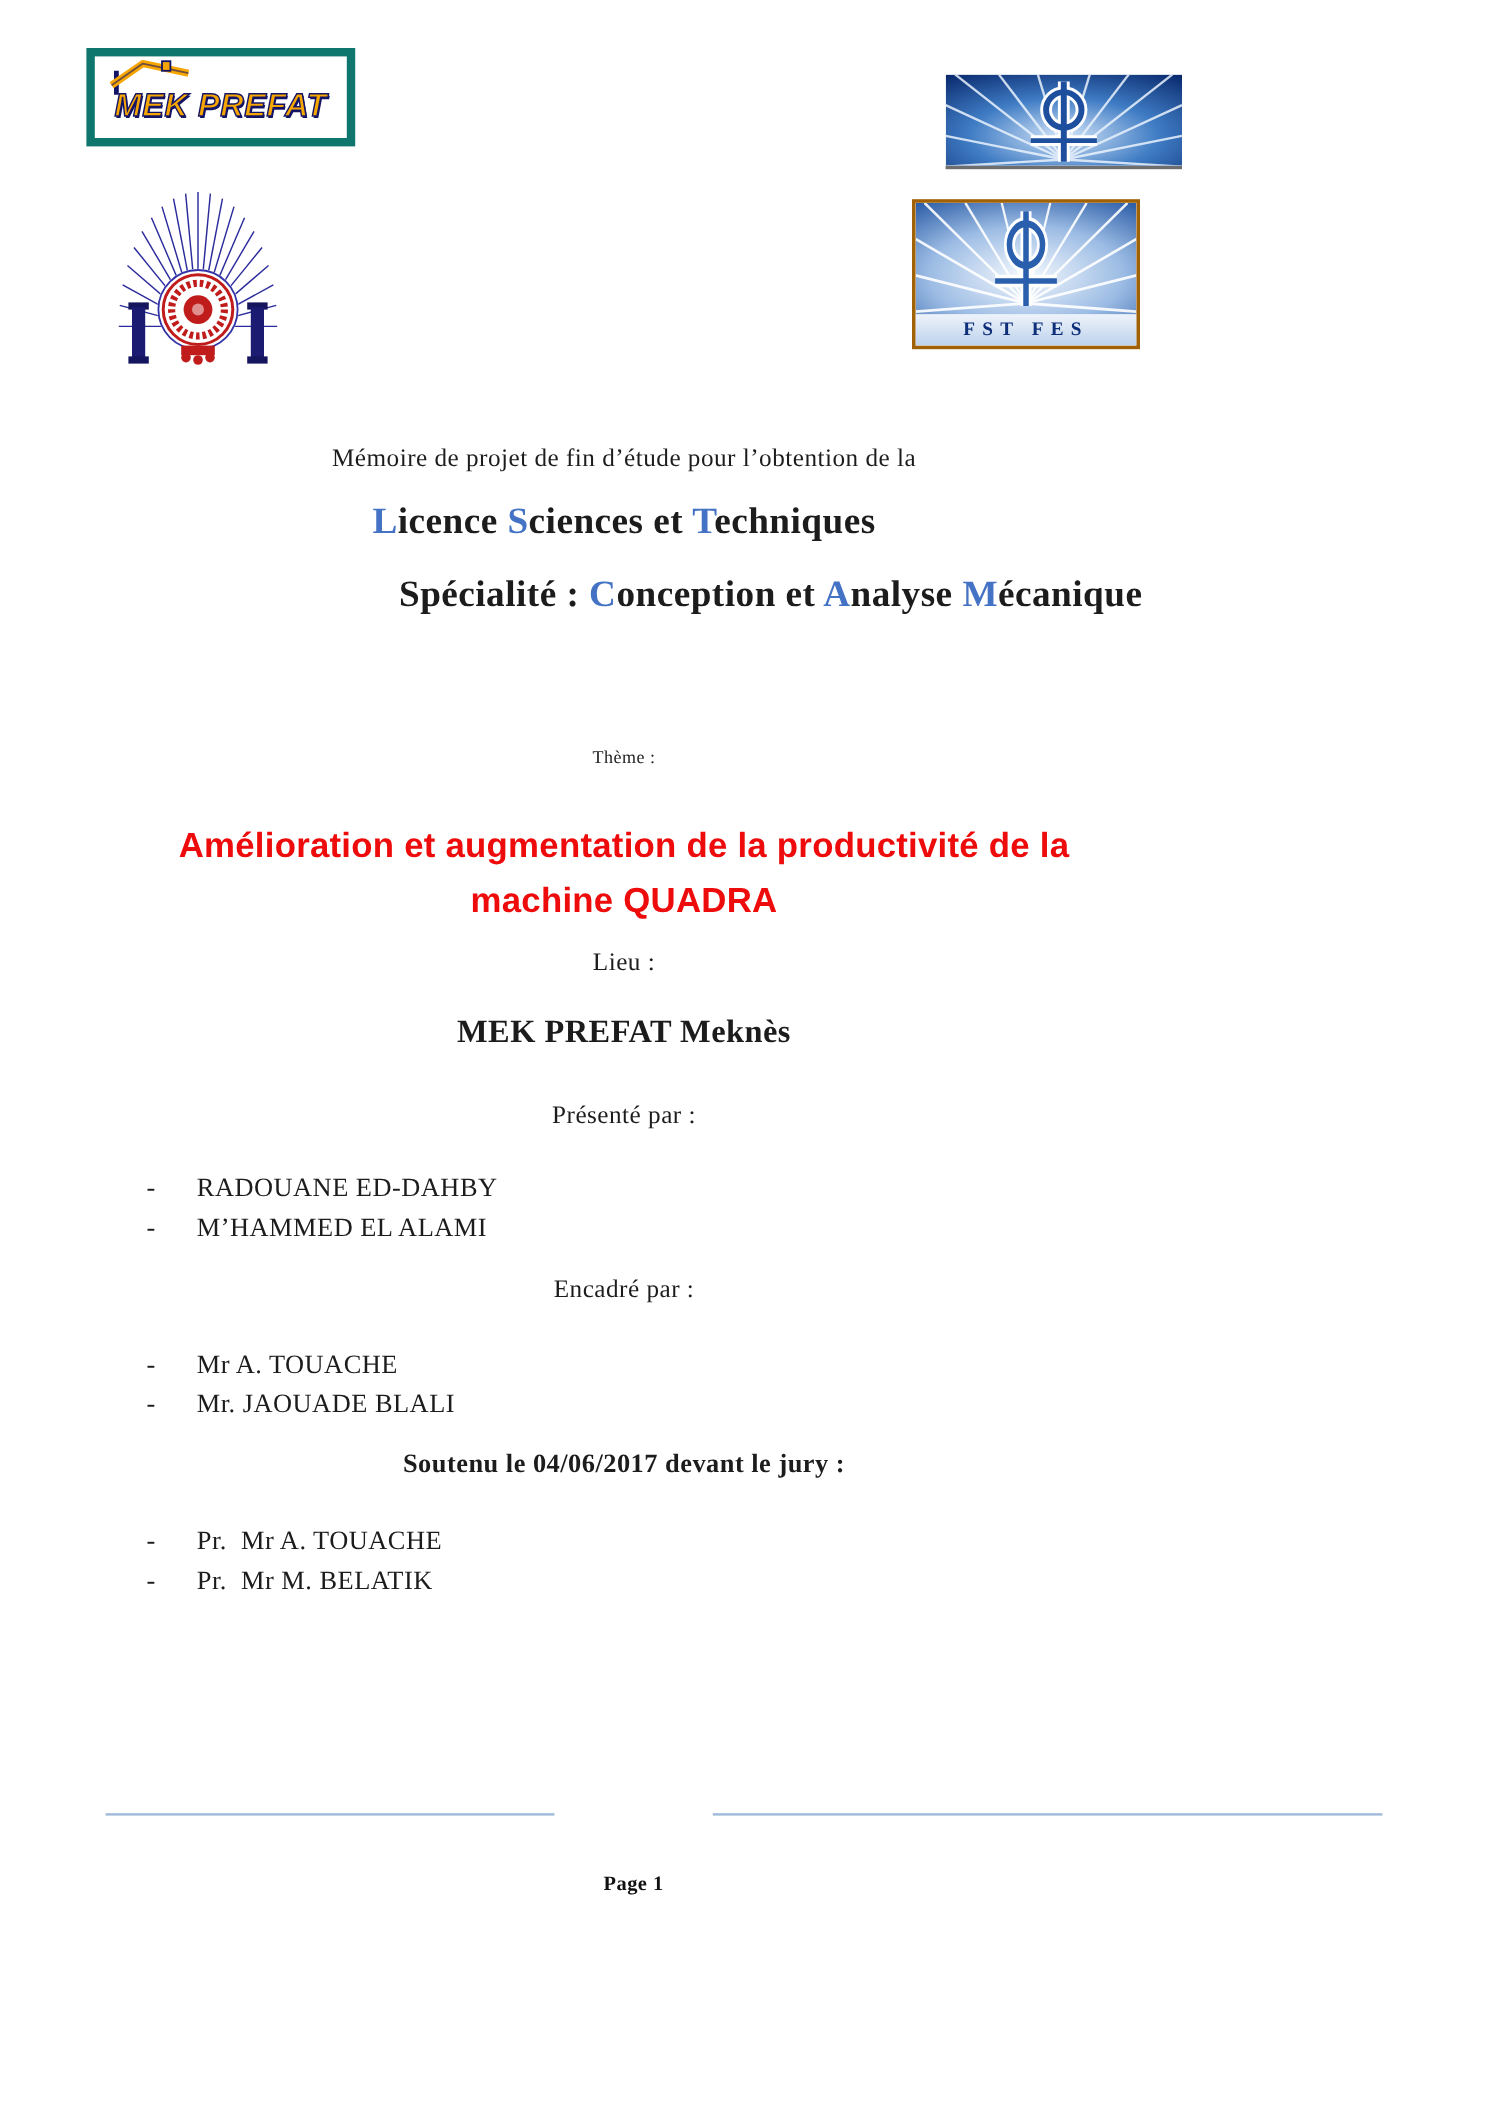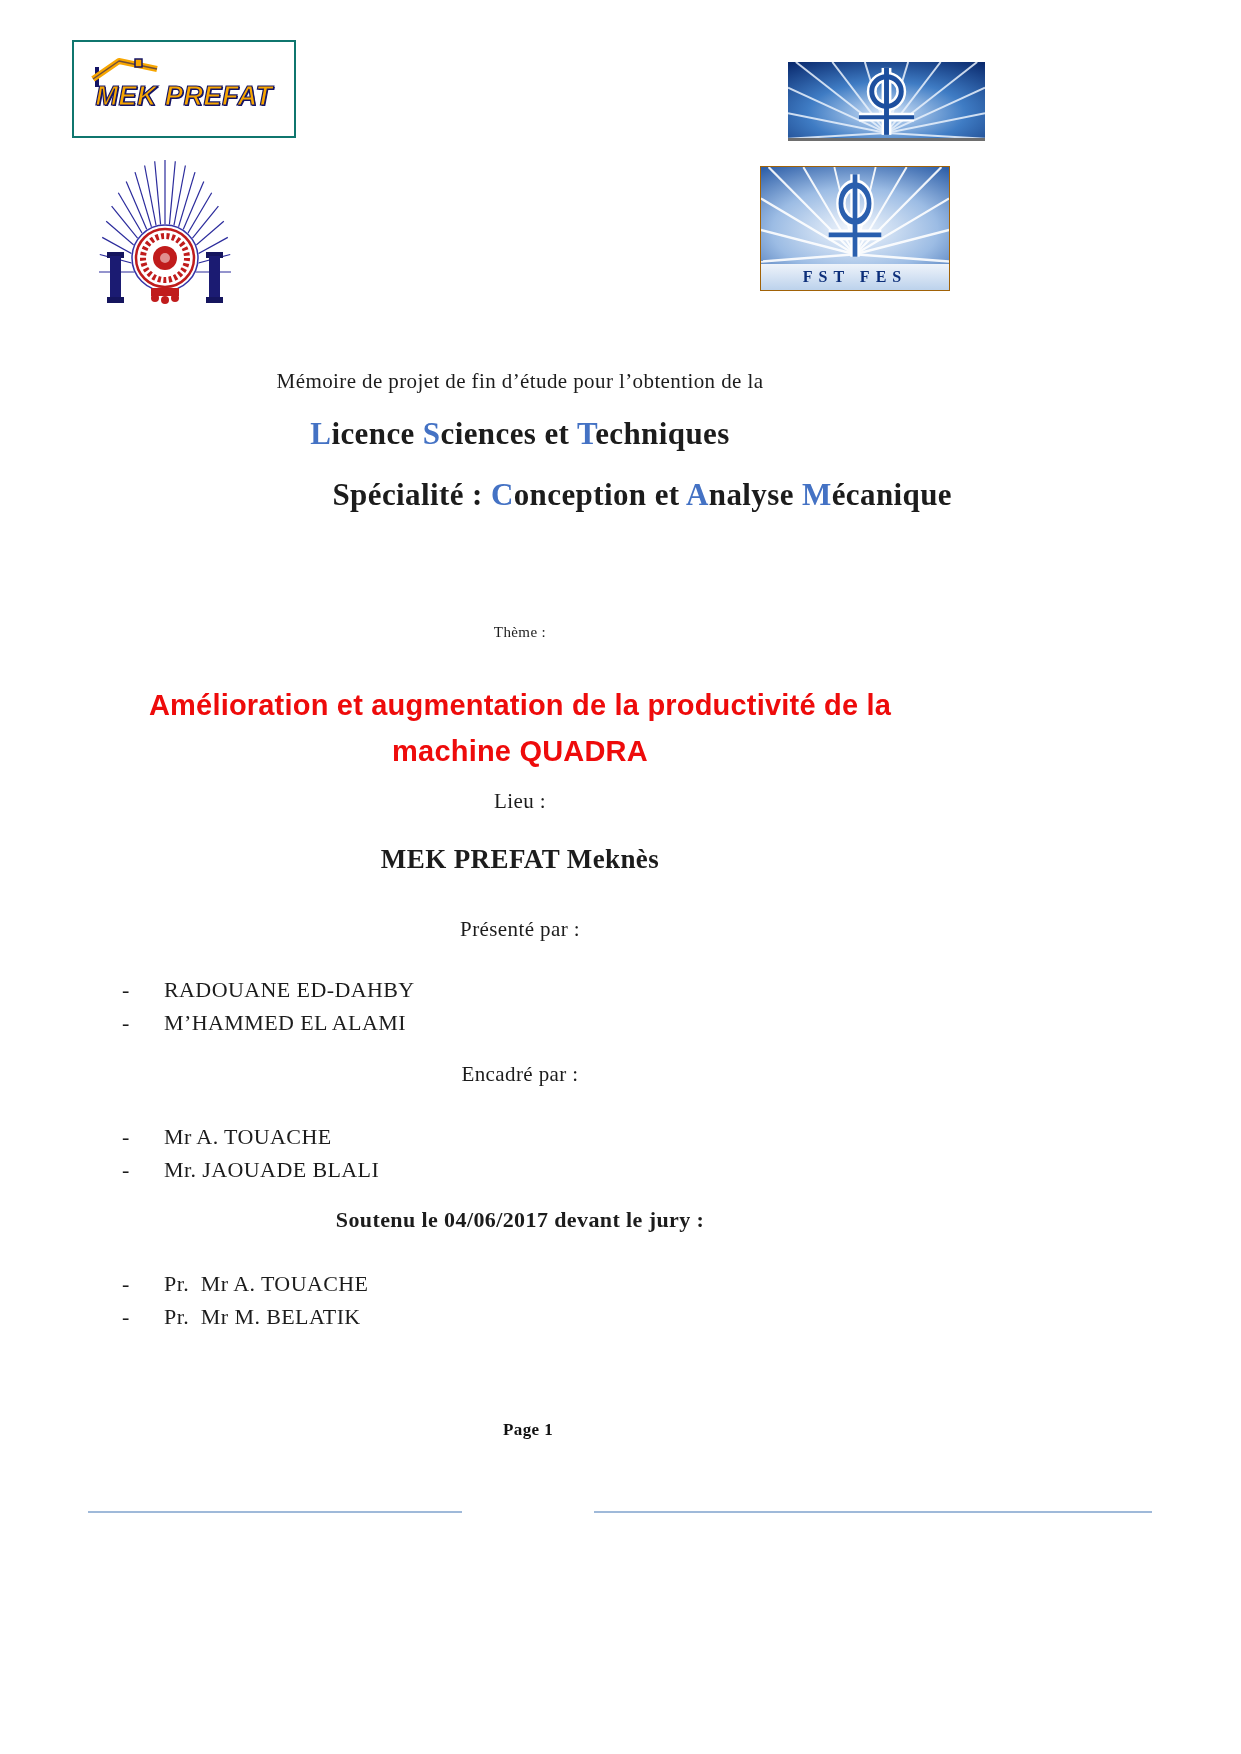--- a/index.html
+++ b/index.html
@@ -12,38 +12,38 @@
   }
   html,body{ background:#e9e9e9; }
   .page{
     position:relative; width:1241px; height:1754px; margin:0 auto;
     background:#ffffff; overflow:hidden;
     font-family:"Liberation Serif", serif; color:#1c1c1c; letter-spacing:0.4px;
   }
 
   
   .mek-box{
-    position:absolute; left:72px; top:40px; width:224px; height:98px;
-    border:2px solid #0f766e; background:#ffffff;
+    position:absolute; left:72px; top:40px; width:224px; height:82px;
+    border:7px solid #0f766e; background:#ffffff;
     display:flex; align-items:center; justify-content:center;
   }
   .mek-inner{ position:relative; padding-top:14px; }
   .mek-roof{ position:absolute; left:-4px; top:-10px; }
   .mek-text{
     font-family:"Liberation Sans", sans-serif; font-style:italic; font-weight:bold;
     font-size:27px; letter-spacing:0.5px; color:var(--logo-orange);
     -webkit-text-stroke:1.2px #141466;
     text-shadow:1px 1px 0 #141466;
     white-space:nowrap;
   }
 
   
   .fst-logo{ position:absolute; display:flex; flex-direction:column; overflow:hidden; }
   .fst-small{ left:788px; top:62px; width:197px; height:79px; border-bottom:3px solid #6e6e6e; }
-  .fst-large{ left:760px; top:166px; width:190px; height:125px; border:1px solid #a16207; }
+  .fst-large{ left:760px; top:166px; width:190px; height:125px; border:3px solid #a16207; }
   .fst-art{ flex:1 1 auto; position:relative; }
   .fst-art svg{ display:block; width:100%; height:100%; }
   .fst-band{
     flex:0 0 auto; height:23px; display:flex; align-items:center; justify-content:center;
     font-family:"Liberation Serif", serif; font-weight:bold; letter-spacing:6px;
     color:var(--fst-navy);
   }
   .fst-small .fst-band{ background:linear-gradient(#b7cfeb,#86aeda); font-size:15px; }
   .fst-large .fst-band{ background:linear-gradient(#eef3fa,#bcd2ec); font-size:16px; height:26px; }
 
@@ -81,21 +81,21 @@
   .encadre-label{ margin-top:22px; font-size:21px; line-height:27px; }
   .list-supervisors{ margin-top:32px; }
   .defense{ margin-top:20px; font-size:22px; line-height:28px; font-weight:bold; }
   .list-jury{ margin-top:33px; }
 
   
   .footer-line{ position:absolute; height:2px; background:var(--footer-line); top:1511px; }
   .footer-line-left{ left:88px; width:374px; }
   .footer-line-right{ left:594px; width:558px; }
   .page-number{
-    position:absolute; top:1420px; left:468px; width:120px; text-align:center;
+    position:absolute; top:1560px; left:468px; width:120px; text-align:center;
     font-size:17px; font-weight:bold; color:#111;
   }
 </style>
 </head>
 <body>
 
 <div class="page">
 
   <div class="mek-box">
     <div class="mek-inner">

